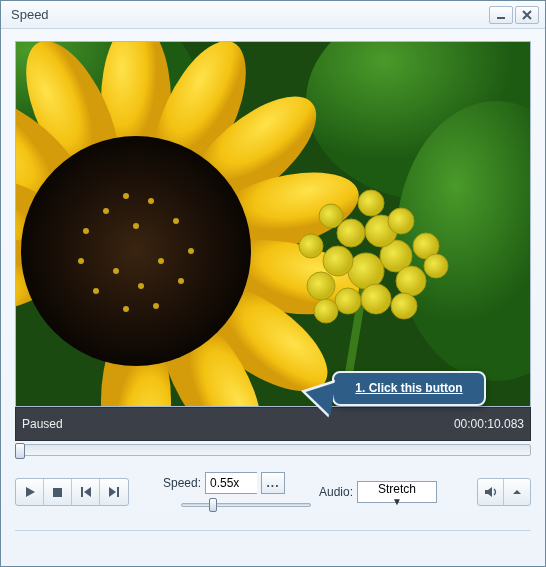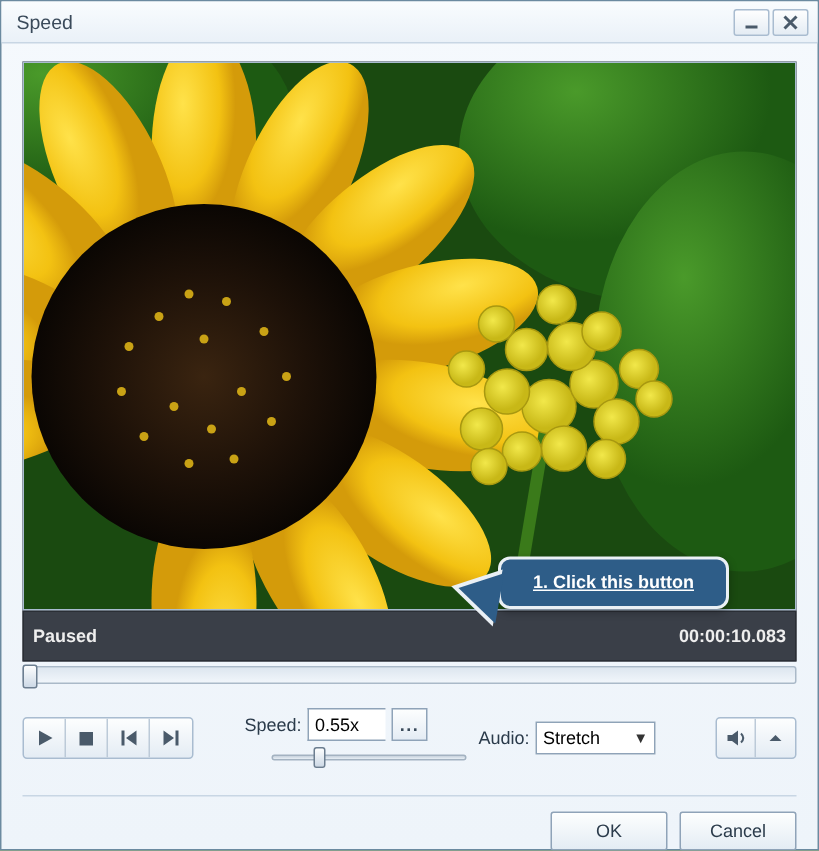--- a/index.html
+++ b/index.html
@@ -64,21 +64,21 @@
   .status-bar {
     margin: 0 14px;
     height: 20px;
     background: #3a3f48;
     color: #eee;
     display: flex;
     justify-content: space-between;
     align-items: center;
     padding: 16px 6px;
     font-size: 12px;
-    font-weight: bold;
+    font-weight: normal;
     border: 1px solid #2a2e35;
   }
   .scrub-track {
     margin: 3px 14px 0 14px;
     height: 16px;
     position: relative;
   }
   .scrub-track .track-bg {
     height: 12px;
     background: linear-gradient(#dde6ef, #f1f6fb);
@@ -187,20 +187,21 @@
   .audio-select {
     width: 80px;
     height: 22px;
     border: 1px solid #8fa3b8;
     background: #fff;
     display: flex;
     align-items: center;
     justify-content: space-between;
     padding: 0 4px;
     cursor: pointer;
+    flex-direction: column;
   }
   .audio-select .chev { font-size: 10px; color:#333; }
   .vol-group {
     display:flex;
     border:1px solid #a9bcd0;
     border-radius:3px;
     overflow:hidden;
     background: linear-gradient(#fdfefe,#e4ecf4);
     margin-left:auto;
   }
@@ -473,22 +474,18 @@
       <button>
         <svg width="10" height="8" viewBox="0 0 10 8">
             <path d="M1 6 L5 2 L9 6 Z" fill="#4a5a6a"></path>
           </svg>
       </button>
     </div>
   </div>
 
   <div class="separator"></div>
 
-  <div class="action-row">
-    <button>OK</button>
-    <button>Cancel</button>
-  </div>
 
   <div class="callout callout1">
     <span>1. Click this button</span>
   </div>
 
 </div>
 
 </body></html>

